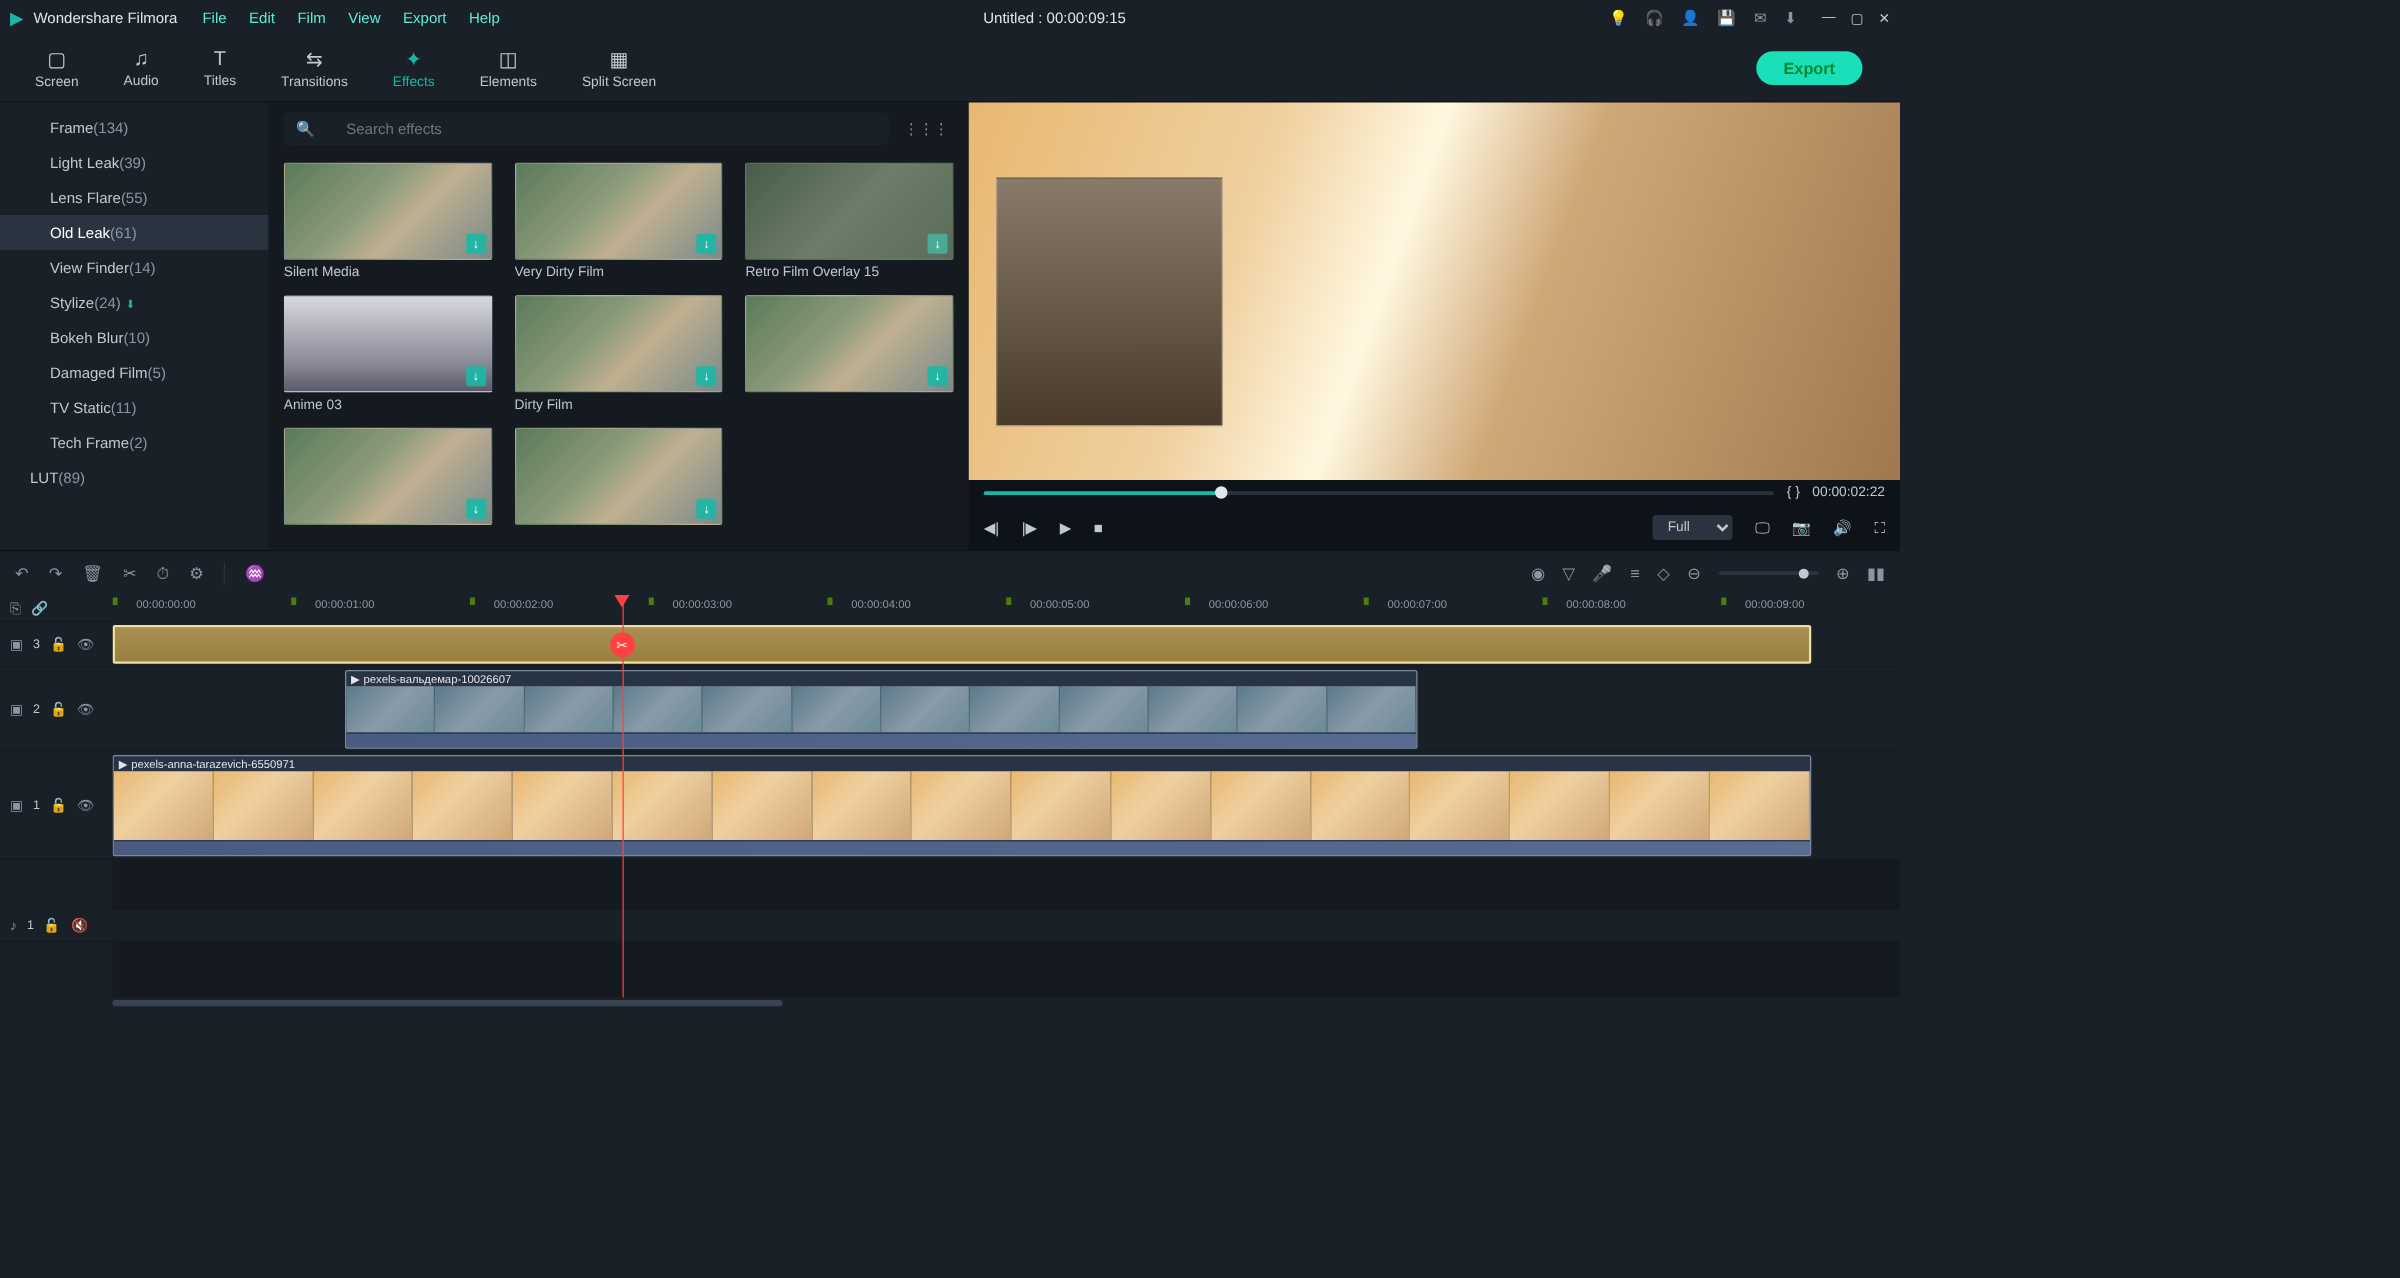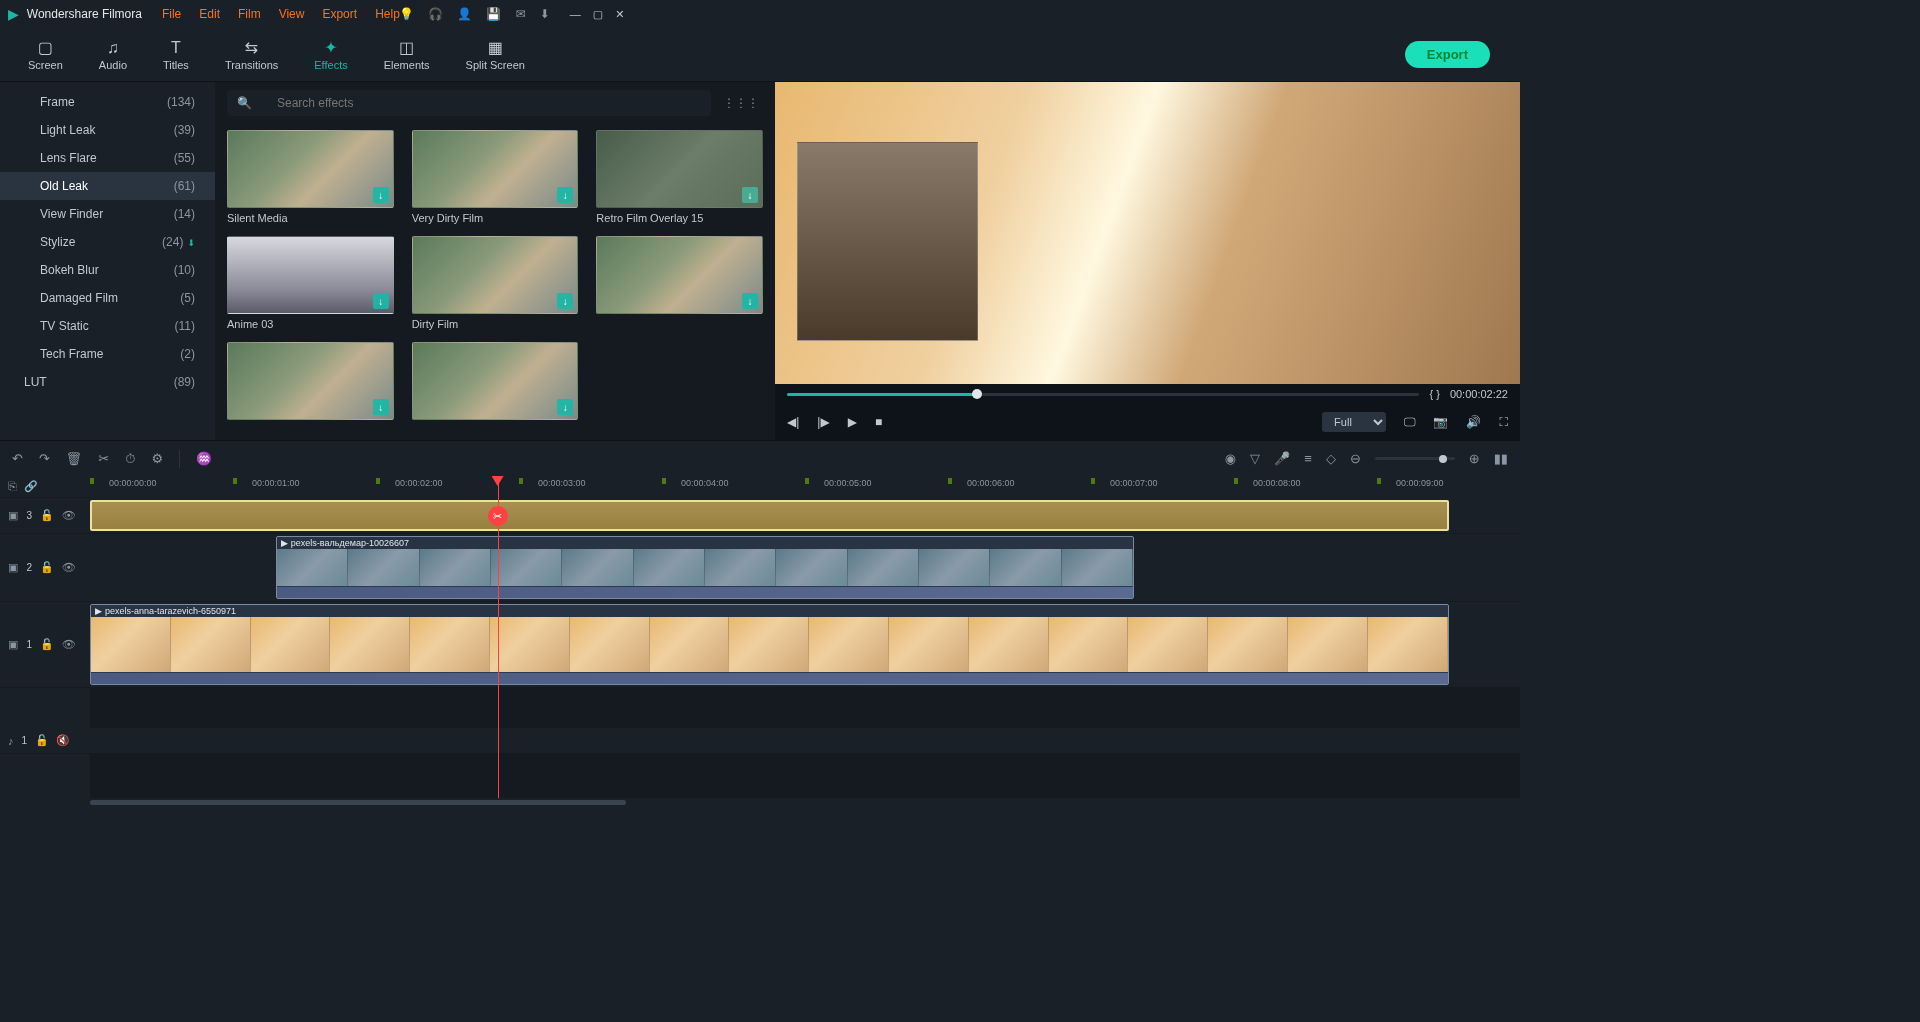--- a/index.html
+++ b/index.html
@@ -3,39 +3,39 @@
 <meta charset="utf-8">
 <style>
 * { margin: 0; padding: 0; box-sizing: border-box; font-family: -apple-system, BlinkMacSystemFont, "Segoe UI", Arial, sans-serif; }
 body { background: #1a2027; color: #c0c8d0; font-size: 12px; overflow: hidden; width: 1520px; height: 806px; }
 
 
 .titlebar { height: 28px; background: #1a2027; display: flex; align-items: center; padding: 0 8px; font-size: 12px; }
 .titlebar .logo { color: #19b8a6; margin-right: 8px; font-size: 14px; }
 .titlebar .app-name { color: #e0e6ec; font-weight: 500; margin-right: 20px; }
 .titlebar .menus { display: flex; gap: 18px; }
-.titlebar .menus span { color: #f97316; cursor: pointer; }
+.titlebar .menus span { color: #5eead4; cursor: pointer; }
 .titlebar .center { flex: 1; text-align: center; color: #e0e6ec; }
 .titlebar .right-icons { display: flex; gap: 14px; align-items: center; }
 .titlebar .right-icons span { color: #8a96a3; cursor: pointer; }
 .titlebar .win-controls { display: flex; gap: 12px; margin-left: 20px; }
 .titlebar .win-controls span { color: #c0c8d0; cursor: pointer; font-size: 11px; }
 
 
 .main-tabs { height: 54px; background: #1a2027; display: flex; align-items: center; padding: 0 10px; border-bottom: 1px solid #0d1318; }
 .main-tab { display: flex; flex-direction: column; align-items: center; padding: 4px 18px; gap: 2px; cursor: pointer; color: #c0c8d0; }
 .main-tab.active { color: #19b8a6; }
 .main-tab .icon { font-size: 16px; }
 .main-tab .label { font-size: 11px; }
 .export-btn { margin-left: auto; margin-right: 20px; background: #19e0b8; color: #083; padding: 6px 22px; border-radius: 16px; font-weight: 600; font-size: 13px; cursor: pointer; border: none; }
 
 
 .upper { display: flex; height: 358px; background: #141a20; }
 .sidebar { width: 215px; background: #1a2027; overflow-y: auto; padding: 6px 0; }
-.sidebar-item { display: flex; justify-content: space-between; align-items: center; padding: 7px 20px 7px 40px; cursor: pointer; font-size: 12px; }
+.sidebar-item { display: flex; align-items: center; padding: 7px 20px 7px 40px; cursor: pointer; font-size: 12px; }
 .sidebar-item.active { background: #2a3440; color: #fff; }
 .sidebar-item.top-level { padding-left: 24px; }
 .sidebar-item .count { color: #8a96a3; }
 .sidebar-item .dl-ico { margin-left: 4px; color: #19b8a6; font-size: 9px; }
 
 .effects-panel { flex: 1; background: #141a20; max-width: 560px; display: flex; flex-direction: column; }
 .effects-header { display: flex; align-items: center; padding: 8px 12px; gap: 8px; }
 .search-box { flex: 1; background: #1a2027; border-radius: 4px; padding: 6px 10px; display: flex; align-items: center; gap: 8px; }
 .search-box input { background: none; border: none; outline: none; color: #8a96a3; font-size: 12px; flex: 1; margin-left: 17px; }
 .grid-icon { color: #8a96a3; cursor: pointer; padding: 4px; }
@@ -120,20 +120,21 @@
   <span class="logo">▶</span>
   <span class="app-name">Wondershare Filmora</span>
   <div class="menus">
     <span>File</span>
     <span>Edit</span>
     <span>Film</span>
     <span>View</span>
     <span>Export</span>
     <span>Help</span>
   </div>
+  <div class="center">Untitled : 00:00:09:15</div>
   <div class="right-icons">
     <span style="color:#f0c040">💡</span>
     <span style="color:#19b8a6">🎧</span>
     <span style="color:#19b8a6">👤</span>
     <span>💾</span>
     <span>✉</span>
     <span>⬇</span>
   </div>
   <div class="win-controls">
     <span>—</span>

